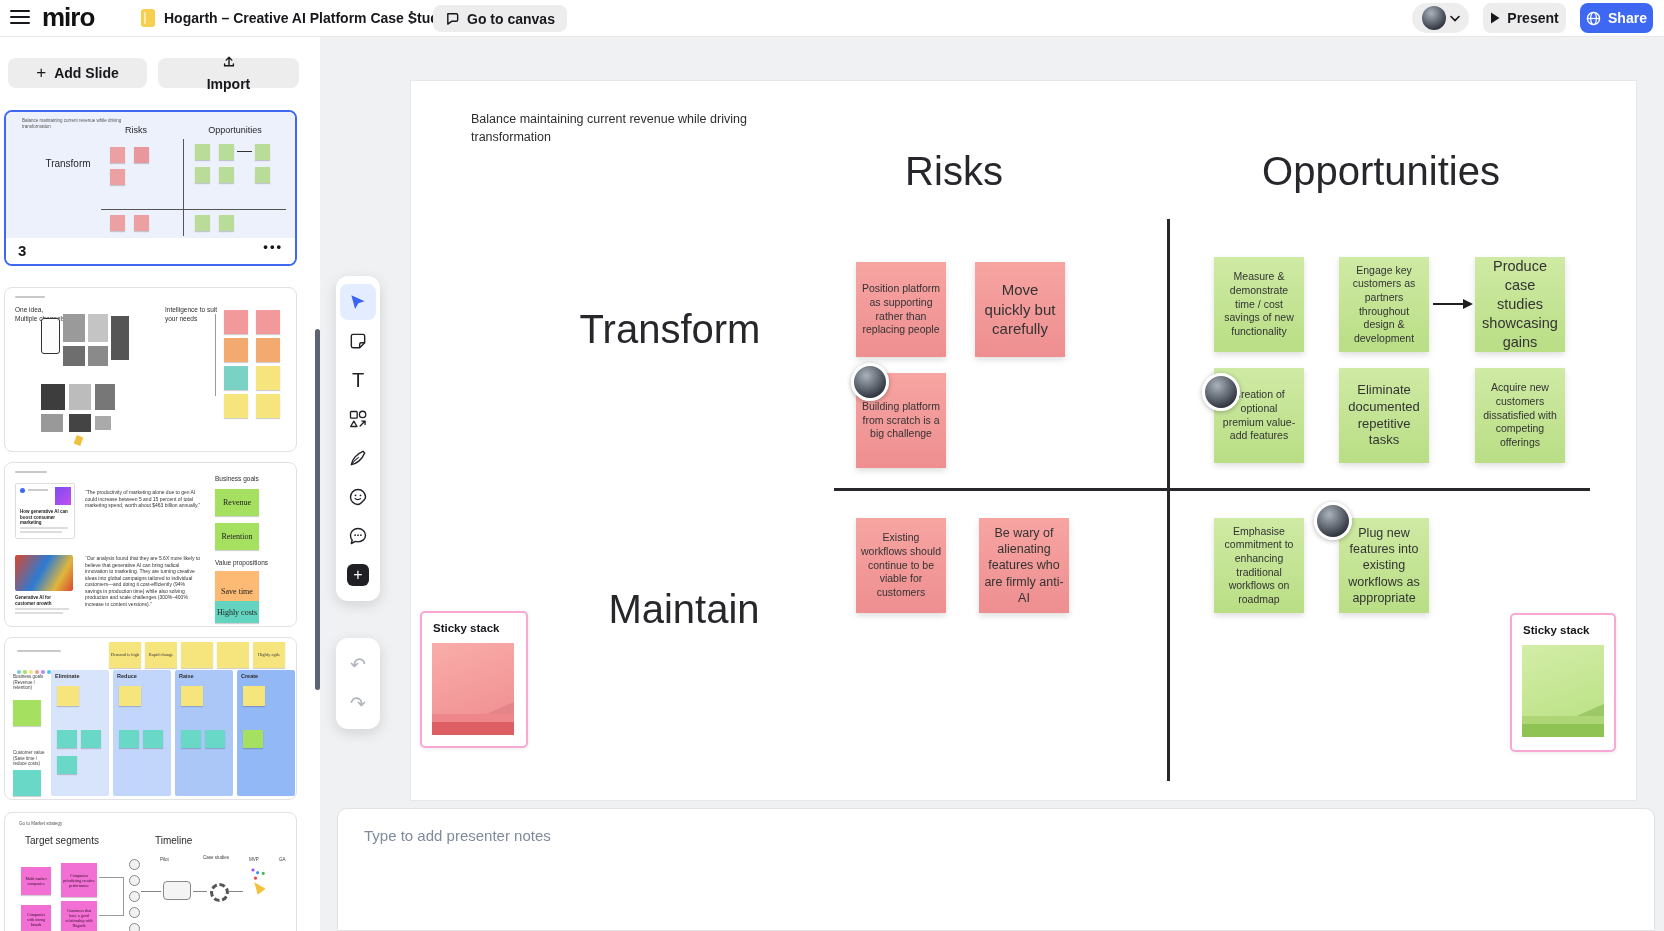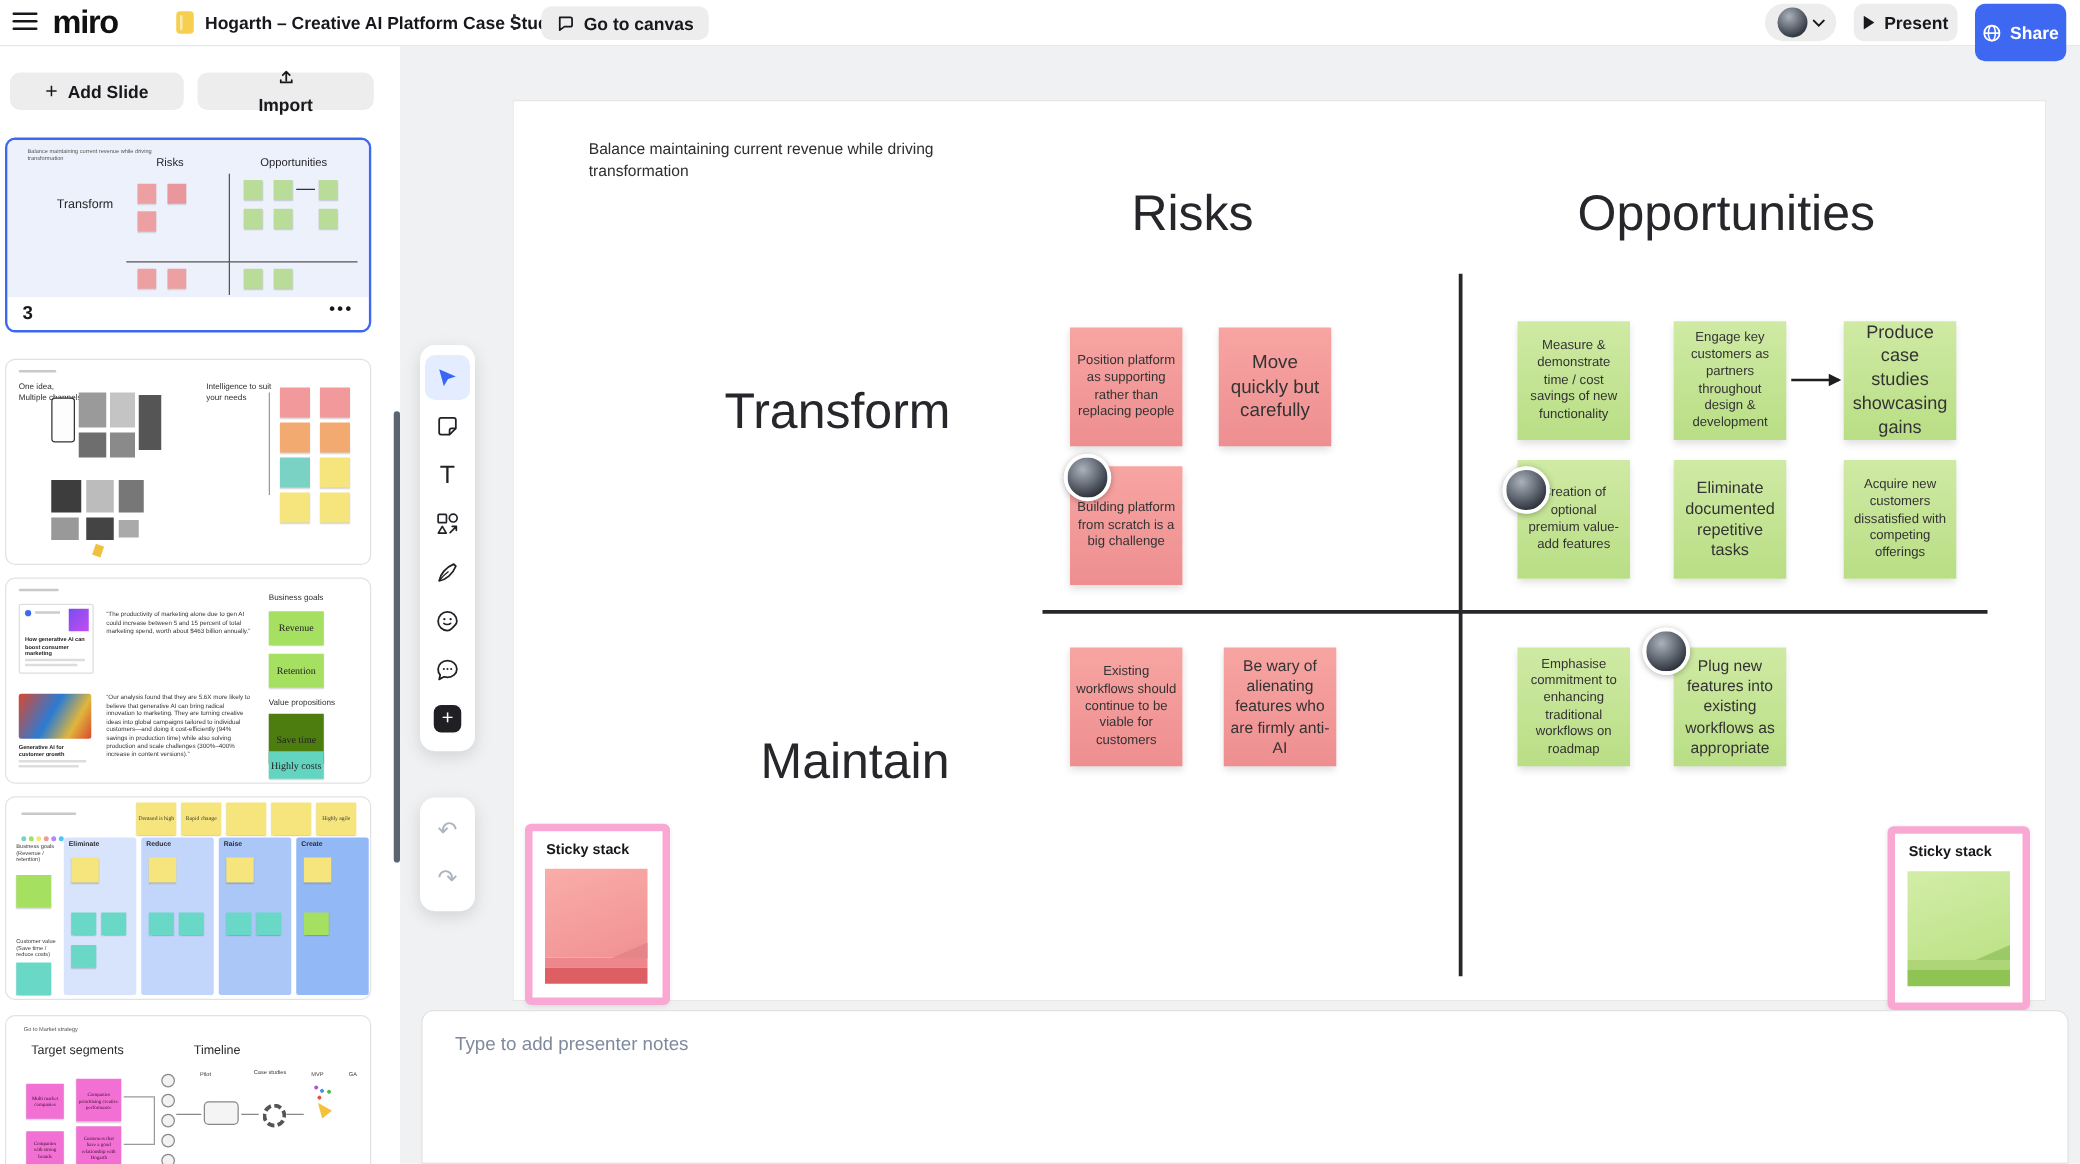--- a/index.html
+++ b/index.html
@@ -13,21 +13,21 @@
   .docicon::after{content:"";position:absolute;left:3px;top:3px;bottom:3px;width:2px;background:rgba(255,255,255,.55);border-radius:1px;}
   .doctitle{position:absolute;left:164px;top:10px;font-size:14px;font-weight:bold;color:#17171c;}
   .kebab{position:absolute;left:404px;top:8px;font-size:15px;color:#2b2b2e;font-weight:bold;cursor:pointer;}
   .pill{position:absolute;display:flex;align-items:center;justify-content:center;gap:7px;background:#ededee;border-radius:8px;
     font-size:14px;font-weight:bold;color:#17171c;cursor:pointer;}
   .gtc{left:433px;top:5px;height:27px;padding:0 12px;}
   .avpill{left:1412px;top:3px;width:57px;height:30px;border-radius:16px;gap:4px;}
   .avatar{border-radius:50%;background:radial-gradient(circle at 38% 30%,#aab2ba 0%,#69707a 40%,#2b3039 78%);}
   .av24{width:24px;height:24px;}
   .present{left:1483px;top:3px;width:83px;height:30px;}
-  .share{left:1580px;top:3px;width:73px;height:46px;background:#3e68f2;color:#fff;}
+  .share{left:1580px;top:3px;width:73px;height:30px;background:#3e68f2;color:#fff;}
   
   .sidebar{position:absolute;left:0;top:36px;width:320px;height:895px;background:#fff;}
   .sbtn{position:absolute;top:22px;height:30px;display:flex;align-items:center;justify-content:center;gap:8px;
     background:#ededee;border-radius:8px;font-size:14px;font-weight:bold;color:#17171c;cursor:pointer;}
   .thumb{position:absolute;left:4px;background:#fff;border:1px solid #e2e2e2;border-radius:8px;width:291px;overflow:hidden;cursor:pointer;}
   .thumb.sel{border:2px solid #3e68f2;width:289px;}
   .scrollthumb{position:absolute;left:315px;top:293px;width:5px;height:361px;background:#5b6470;border-radius:3px;cursor:grab;}
   .ms{position:absolute;box-shadow:0 1px 1px rgba(0,0,0,.18);}
   .msTxt{display:flex;align-items:center;justify-content:center;text-align:center;box-sizing:border-box;font-family:Liberation Serif, serif;}
   .t4{font-size:4.5px;line-height:1.25;color:#3c3c3c;}
@@ -43,21 +43,21 @@
   .bigh{position:absolute;transform:translateX(-50%);font-size:40px;color:#26262b;white-space:nowrap;}
   .sticky{position:absolute;width:90px;height:95px;display:flex;align-items:center;justify-content:center;text-align:center;
     padding:5px;box-sizing:border-box;font-size:10.5px;line-height:1.3;color:#333;box-shadow:0 3px 6px rgba(0,0,0,.13);cursor:pointer;}
   .pinkS{background:linear-gradient(#f7a5a2,#ee8e90);}
   .greenS{background:linear-gradient(#cfeaa4,#b9de85);}
   .fs15{font-size:15px;}.fs14{font-size:14.5px;}.fs13{font-size:13px;}.fs12{font-size:12.5px;}
   .xline{position:absolute;background:#26262b;}
   .arrow{position:absolute;height:2.2px;background:#1f1f1f;}
   .arrow::after{content:"";position:absolute;right:-2px;top:-4.5px;border-left:10px solid #1f1f1f;border-top:5.5px solid transparent;border-bottom:5.5px solid transparent;}
   .collab{position:absolute;width:32px;height:32px;border:3px solid #fff;box-shadow:0 1px 5px rgba(0,0,0,.3);cursor:pointer;}
-  .stackcard{position:absolute;background:#fff;border:6px solid #f9a8d4;border-radius:5px;box-shadow:0 1px 4px rgba(0,0,0,.08);cursor:pointer;margin-top:48px;}
+  .stackcard{position:absolute;background:#fff;border:2px solid #f9a8d4;border-radius:5px;box-shadow:0 1px 4px rgba(0,0,0,.08);cursor:pointer;}
   .stacklabel{position:absolute;left:11px;top:9px;font-size:11.5px;font-weight:bold;color:#17171c;}
   .pad{position:absolute;left:10px;top:30px;width:82px;height:92px;}
   .padmain{position:absolute;left:0;top:0;width:82px;height:71px;}
   .padmain.red{background:linear-gradient(160deg,#f9ada9,#f19194);}
   .padmain.grn{background:linear-gradient(160deg,#d3eda7,#bce287);}
   .curl{position:absolute;right:0;bottom:-1px;width:30px;height:13px;}
   .curl.red{background:linear-gradient(to top left,#e4858a 48%,transparent 52%);}
   .curl.grn{background:linear-gradient(to top left,#9cc968 48%,transparent 52%);}
   .strip1{position:absolute;left:0;top:71px;width:82px;height:8px;}
   .strip2{position:absolute;left:0;top:79px;width:82px;height:13px;}
@@ -217,21 +217,21 @@
     <div class="t5" style="position:absolute;left:80px;top:26px;width:116px;height:44px;overflow:hidden;">“The productivity of marketing alone due to gen AI could increase between 5 and 15 percent of total marketing spend, worth about $463 billion annually.”</div>
     <div class="t6" style="position:absolute;left:210px;top:12px;">Business goals</div>
     <div class="ms msTxt" style="left:210px;top:26px;width:44px;height:27px;background:#a5e061;font-size:8px;color:#222;">Revenue</div>
     <div class="ms msTxt" style="left:210px;top:60px;width:44px;height:27px;background:#a5e061;font-size:8px;color:#222;">Retention</div>
     <div style="position:absolute;left:10px;top:92px;width:58px;height:36px;border-radius:2px;background:linear-gradient(120deg,#d9482f 0%,#2b7bd4 45%,#e0b63c 75%,#d9482f 100%);"></div>
     <div class="t4" style="position:absolute;left:10px;top:132px;width:56px;height:10px;overflow:hidden;font-weight:bold;color:#222;">Generative AI for customer growth</div>
     <i style="position:absolute;left:10px;top:145px;width:54px;height:2px;background:#ddd;"></i>
     <i style="position:absolute;left:10px;top:149px;width:48px;height:2px;background:#ddd;"></i>
     <div class="t5" style="position:absolute;left:80px;top:92px;width:116px;height:62px;overflow:hidden;">“Our analysis found that they are 5.6X more likely to believe that generative AI can bring radical innovation to marketing. They are turning creative ideas into global campaigns tailored to individual customers—and doing it cost-efficiently (94% savings in production time) while also solving production and scale challenges (300%–400% increase in content versions).”</div>
     <div class="t6" style="position:absolute;left:210px;top:96px;">Value propositions</div>
-    <div class="ms msTxt" style="left:210px;top:108px;width:44px;height:40px;background:#4d7c0f;font-size:8px;color:#222;">Save time</div>
+    <div class="ms msTxt" style="left:210px;top:108px;width:44px;height:40px;background:#fdba74;font-size:8px;color:#222;">Save time</div>
     <div class="ms msTxt" style="left:210px;top:138px;width:44px;height:22px;background:#63d4c0;font-size:8px;color:#222;">Highly costs</div>
   </div>
 
   <div class="thumb" style="top:601px;height:161px;">
     <div class="bar" style="left:12px;top:12px;width:44px;height:2px;"></div>
     <div style="position:absolute;left:12px;top:22px;">
       <i style="display:inline-block;width:4px;height:4px;border-radius:50%;background:#79d2c3;margin-right:2px;"></i><i style="display:inline-block;width:4px;height:4px;border-radius:50%;background:#a5e061;margin-right:2px;"></i><i style="display:inline-block;width:4px;height:4px;border-radius:50%;background:#f6e47c;margin-right:2px;"></i><i style="display:inline-block;width:4px;height:4px;border-radius:50%;background:#f2999b;margin-right:2px;"></i><i style="display:inline-block;width:4px;height:4px;border-radius:50%;background:#b388ff;margin-right:2px;"></i><i style="display:inline-block;width:4px;height:4px;border-radius:50%;background:#4fc3f7;"></i>
     </div>
     <div class="colcell" style="left:46px;background:#d8e4fb;">
         <span class="collabel">Eliminate</span>

